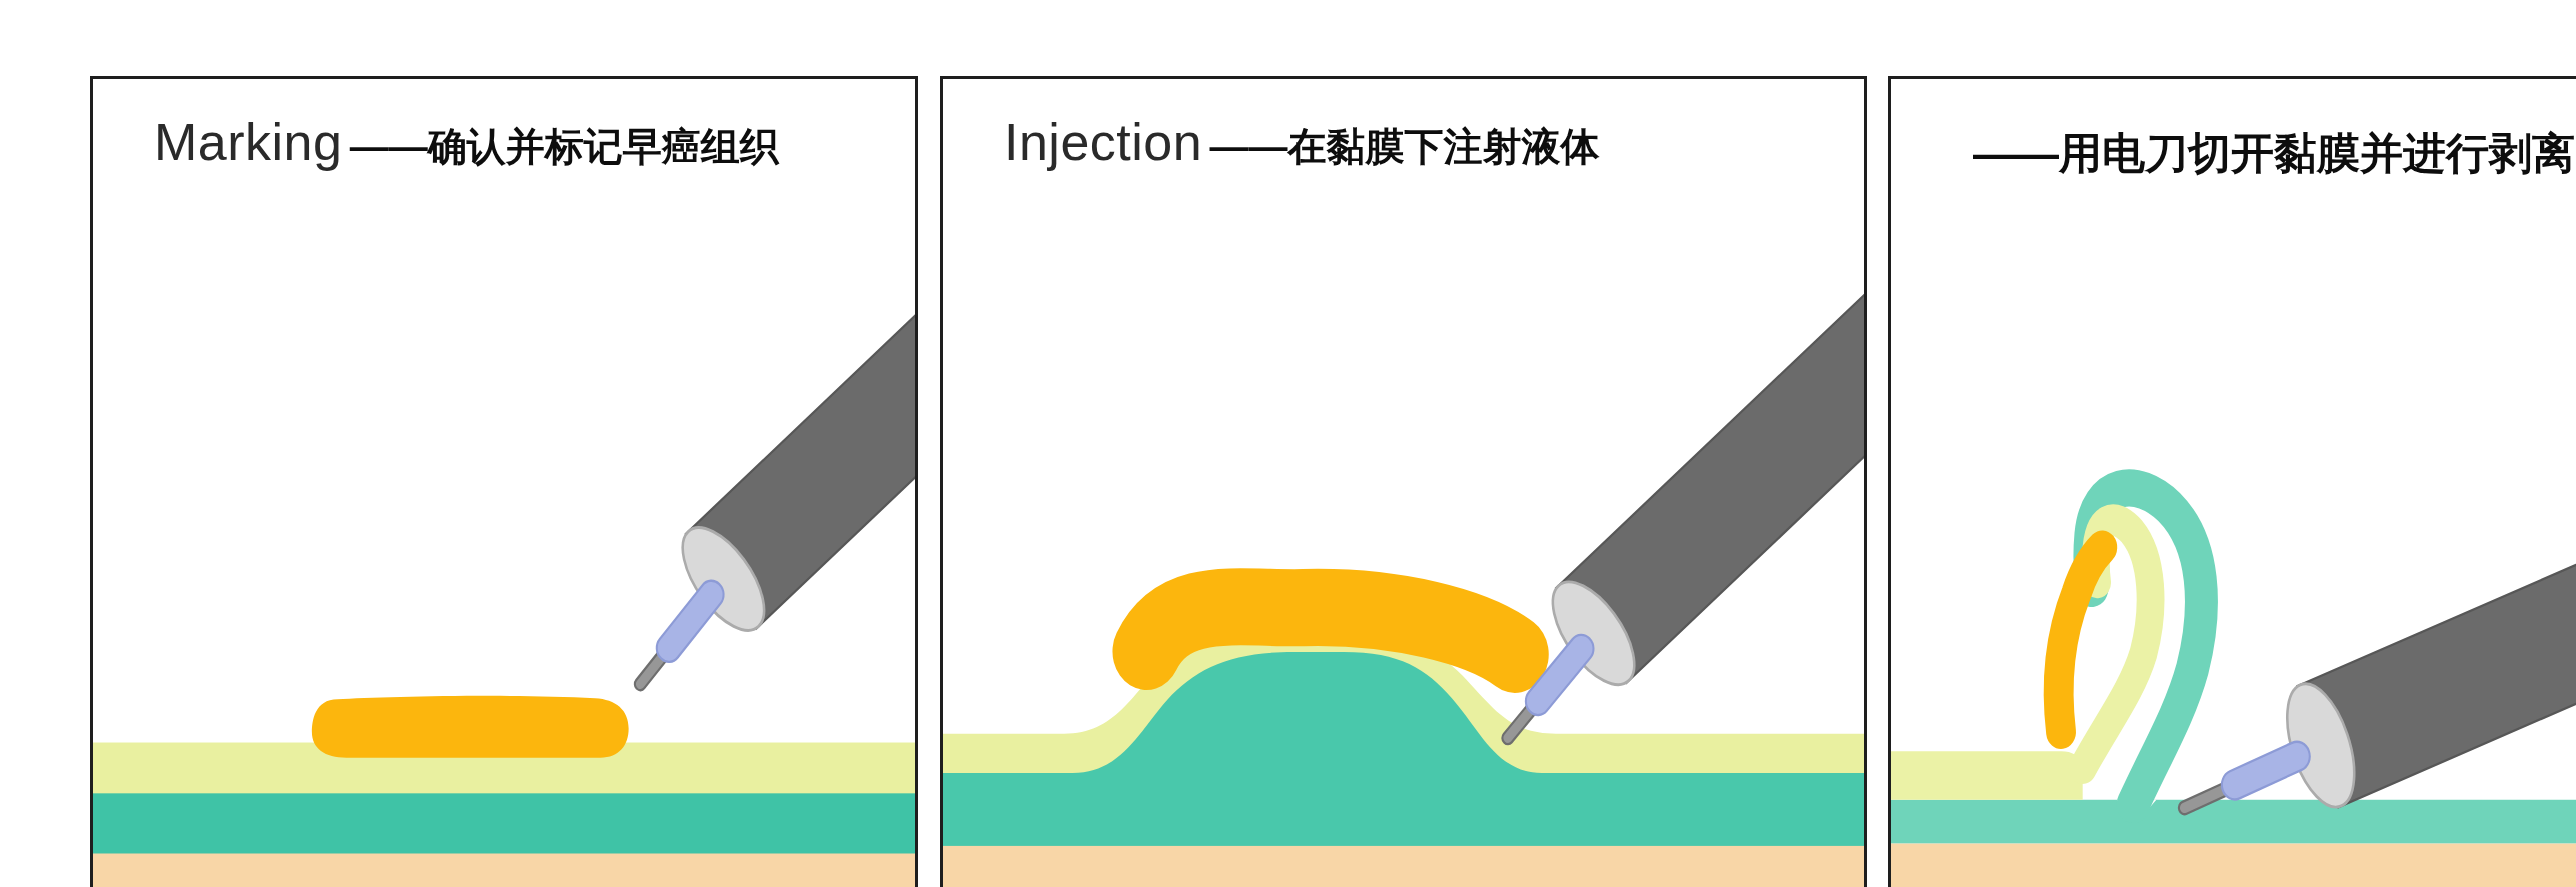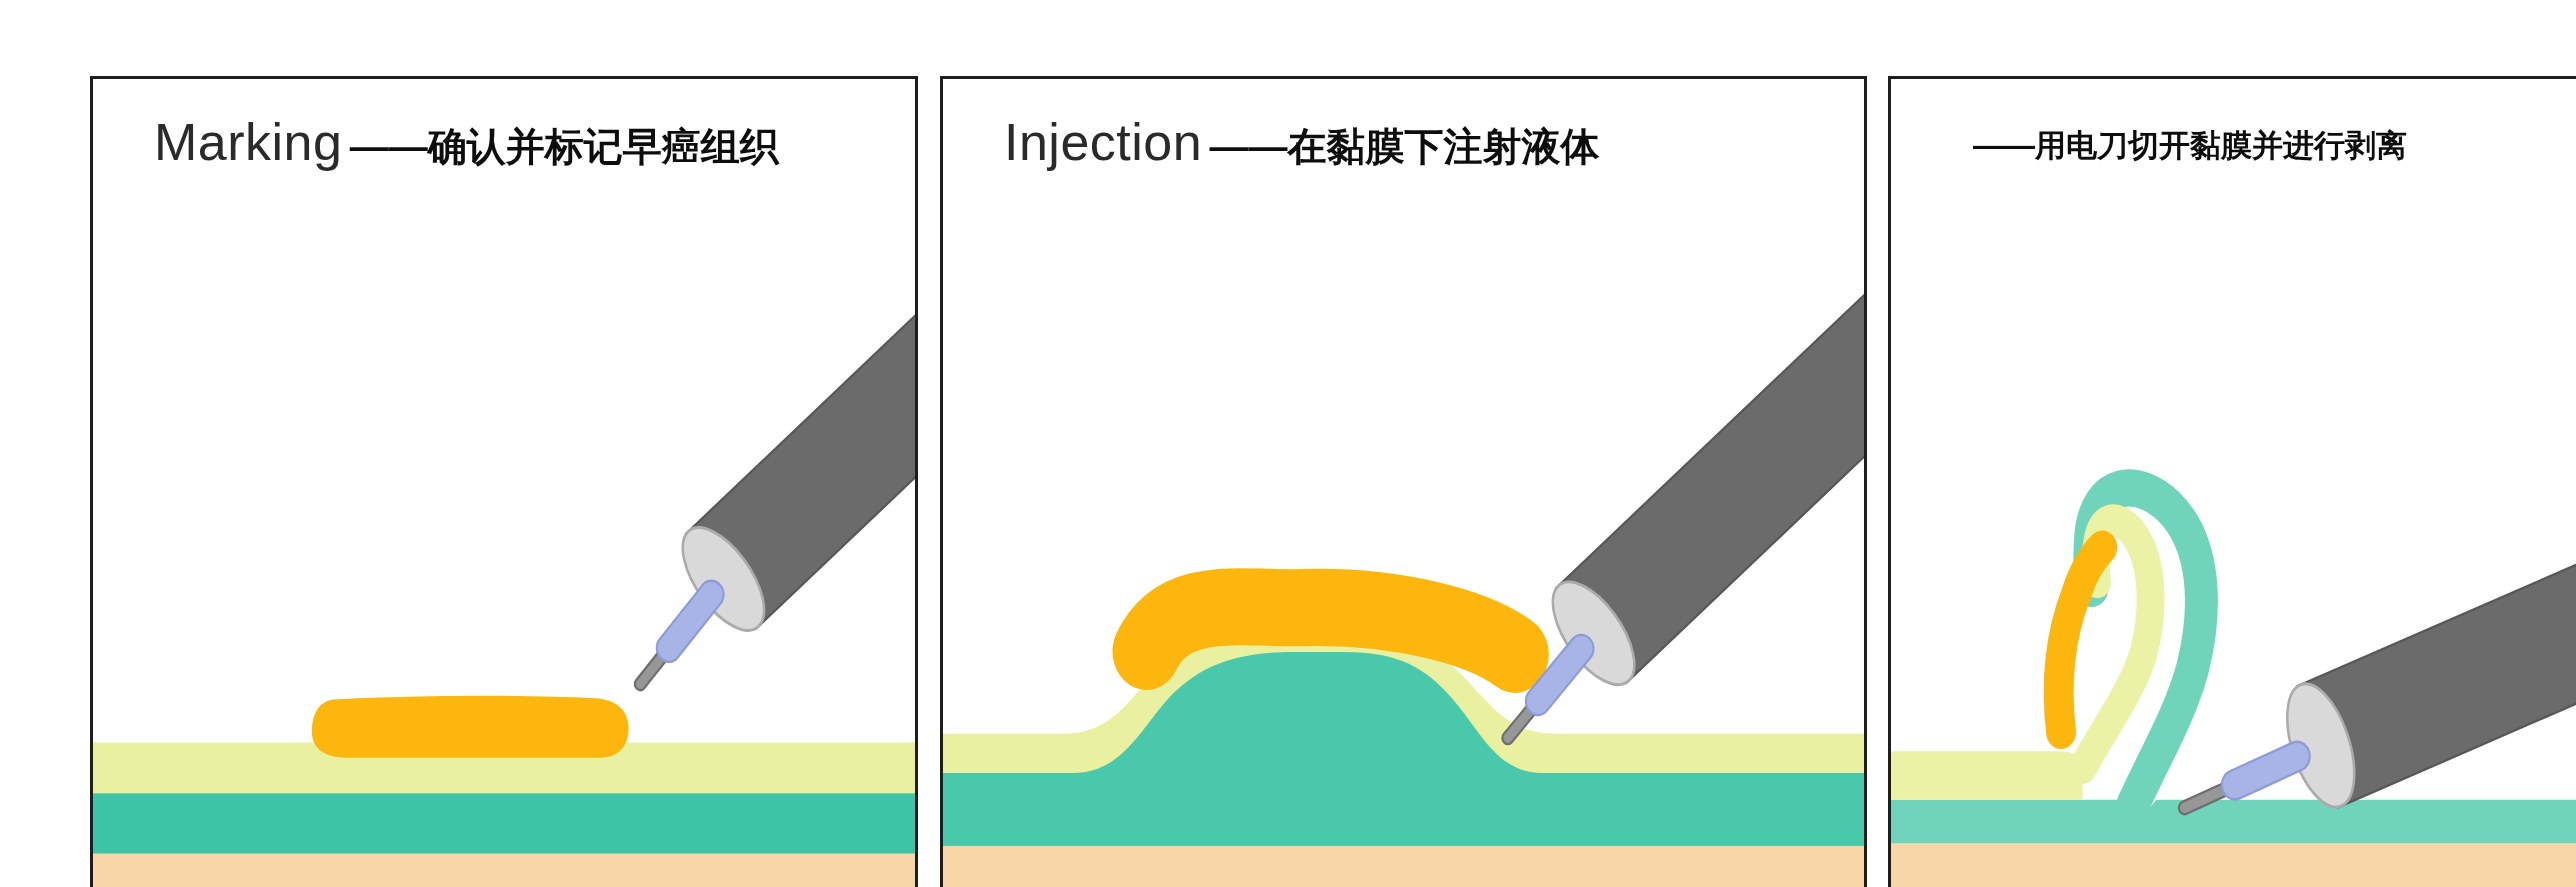--- a/index.html
+++ b/index.html
@@ -23,21 +23,21 @@
     color:var(--c-title,#2a2a2a);
   }
   .panel-3 .caption{left:57px;}
   .caption .en{
     font-size:52px;font-weight:300;letter-spacing:0.5px;color:var(--c-title,#2a2a2a);
   }
   .caption .zh{
     font-size:39px;font-weight:700;color:#0d0d0d;letter-spacing:0px;margin-left:7.2px;
   }
   .caption.stacked .en{display:block;}
-  .caption.stacked .zh{display:block;margin:13.4px 0 0 25px;font-size:31px;}
+  .caption.stacked .zh{display:block;margin:13.4px 0 0 25px;font-size:43px;}
 </style>
 </head>
 <body>
 
 <div class="stage">
 
   <div class="panel panel-1">
     <svg class="art" viewBox="0 0 1596 1445" preserveAspectRatio="none">
 
       <rect x="0" y="1136" width="1596" height="309" fill="var(--c-mucosa)"></rect>

